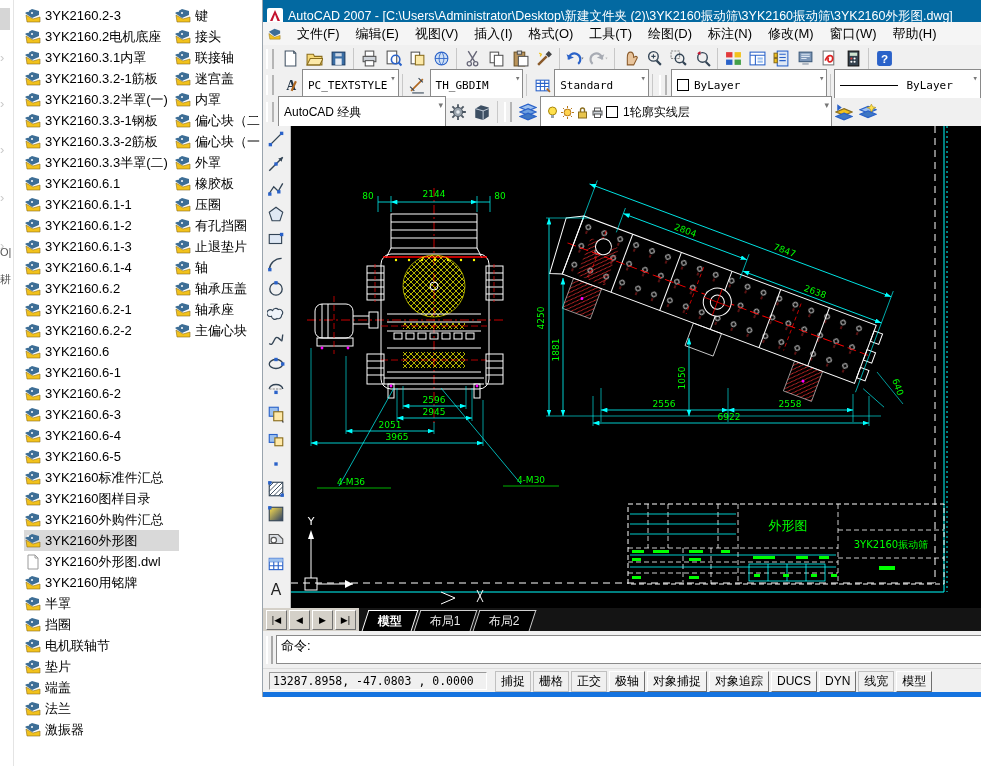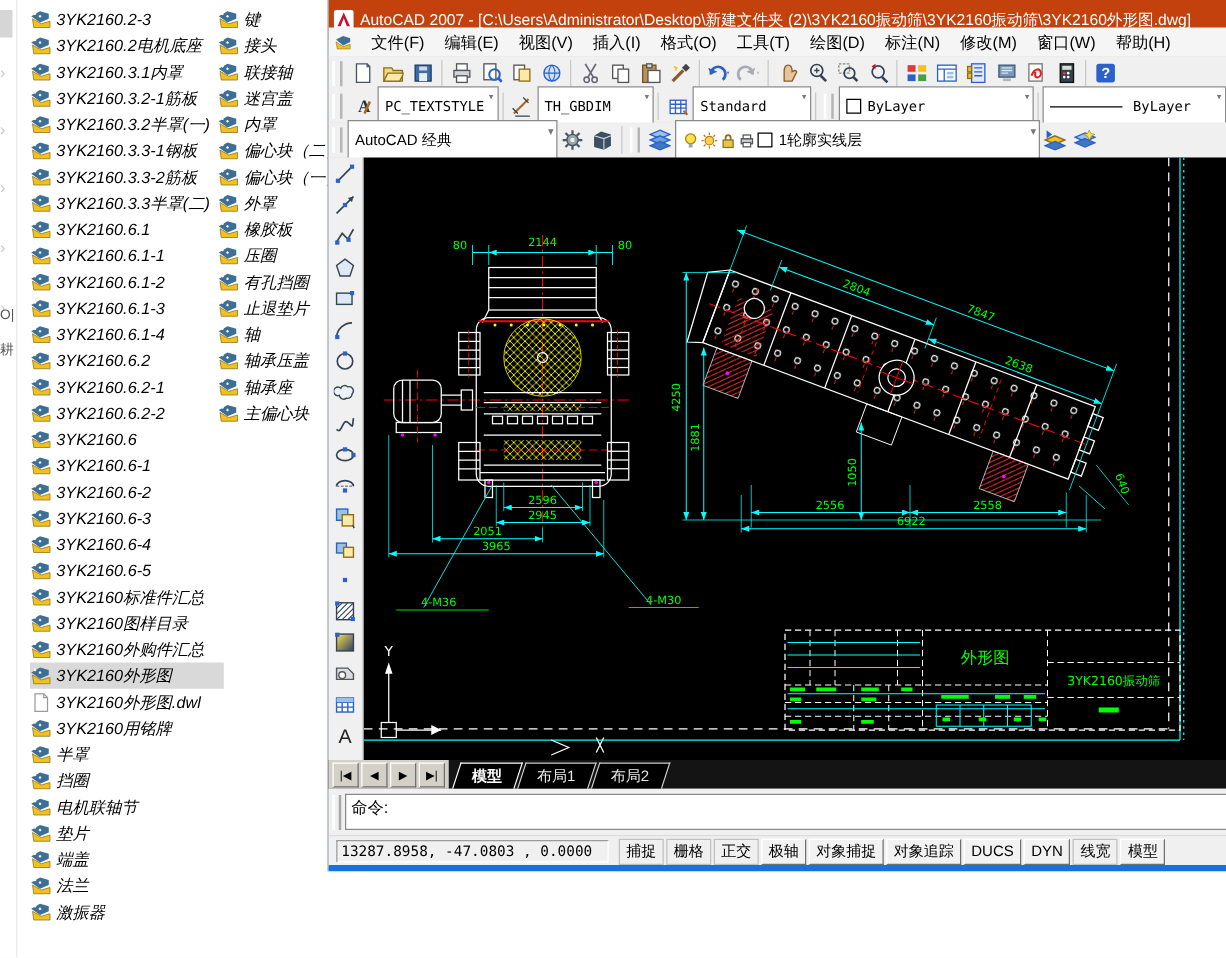--- a/index.html
+++ b/index.html
@@ -14,24 +14,24 @@
   
   #file-panel{left:14px;top:0;width:248px;height:766px;background:#fff;}
   .fcol{position:absolute;top:5px;}
   #fcol1{left:10px;width:155px;}
   #fcol2{left:160px;width:92px;}
   .file-item{display:flex;align-items:center;height:21px;white-space:nowrap;cursor:default;}
   .file-item.sel{background:#d9d9d9;}
   .file-item .fic{width:18px;height:16px;margin-right:3px;flex:0 0 18px;}
   .file-item .dwlg{display:none;}
   .file-item.dwl .dwlg{display:block;}
-  .file-item span.lbl{font-size:13px;font-style:italic;}
+  .file-item span.lbl{font-size:13px;}
   
   #acad{left:262px;top:0;width:719px;height:697px;background:#f0f0f0;border-left:1px solid #9aa4ad;box-sizing:border-box;}
-  #titlebar{left:0;top:0;width:100%;height:32px;background:#c2410c;display:flex;align-items:center;color:#fff;}
+  #titlebar{left:0;top:0;width:100%;height:32px;background:#0369a1;display:flex;align-items:center;color:#fff;}
   #titlebar .tico{width:16px;height:16px;margin:0 5px 0 4px;flex:0 0 16px;}
   #titlebar .ttxt{font-size:12.5px;white-space:nowrap;overflow:hidden;}
   #menubar{left:0;top:22px;width:100%;height:23px;background:#f5f5f5;border-bottom:1px solid #dcdcdc;display:flex;align-items:center;}
   #menubar .mico{width:16px;height:15px;margin:0 6px 0 4px;}
   .menu-item{padding:2px 8px;font-size:13px;}
   
   .tbrow{left:0;width:100%;background:#f0f0f0;border-bottom:1px solid #dcdcdc;display:flex;align-items:center;}
   #tb1{top:45px;height:27px;}
   #tb2{top:72px;height:26px;}
   #tb3{top:98px;height:28px;}

